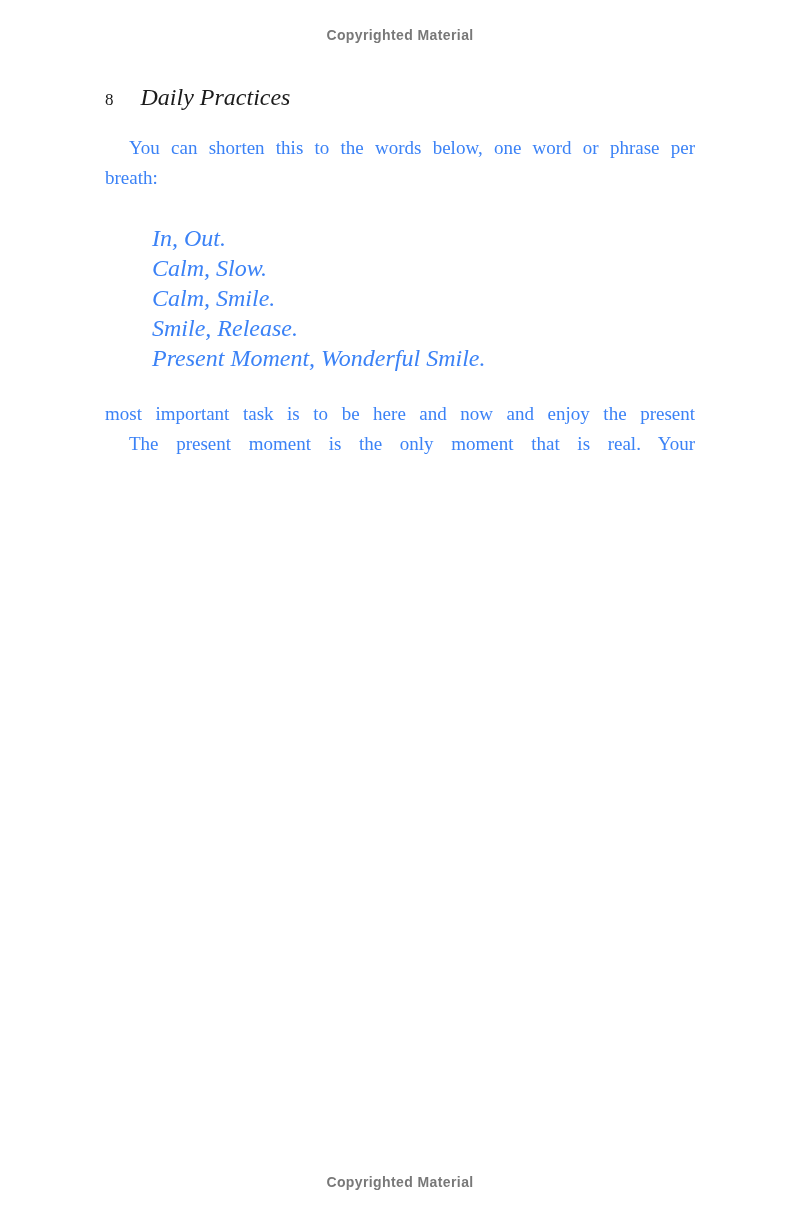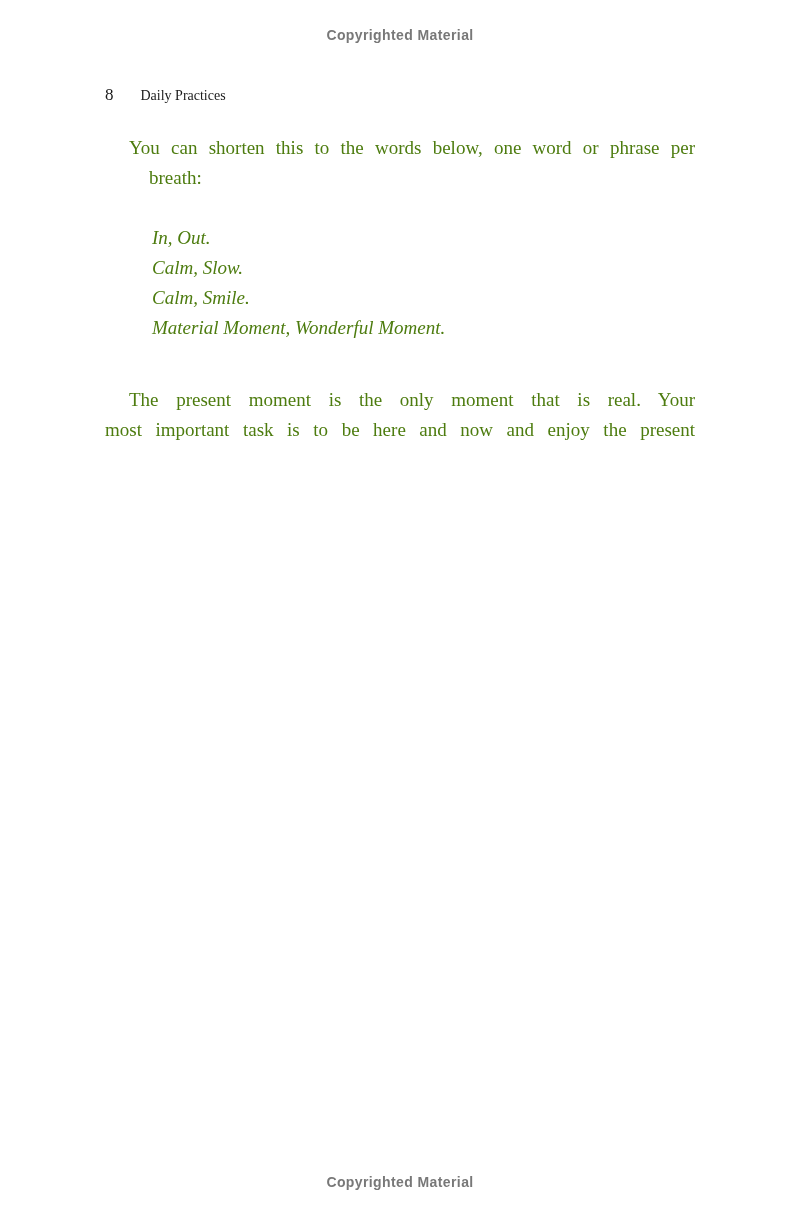--- a/index.html
+++ b/index.html
@@ -39,46 +39,46 @@
     white-space: nowrap;
   }
   .page-number {
     display: inline-block;
     font-style: normal;
     font-size: 17px;
     margin-right: 27px;
   }
   .running-title {
     display: inline-block;
-    font-size: 14px;
+    font-style: italic;
+    font-size: 24px;
   }
 
   .body-text {
     position: absolute;
     left: 105px;
     top: 133px;
     width: 590px;
     font-size: 19px;
     line-height: 30px;
-    color: #4d7c0f;
+    color: #3b82f6;
   }
   .para .line {
     text-align: justify;
     text-align-last: justify;
   }
   .para .line.first { text-indent: 24px; }
   .para .line.last {
     text-align: left;
     text-align-last: left;
-    margin-left: 44px;
   }
   .mantra-list {
-    margin: 30px 0 42px 47px;
+    margin: 30px 0 26px 47px;
     font-style: italic;
-    font-size: 19px;
+    font-size: 24px;
     line-height: 30px;
   }
 </style>
 </head>
 <body>
 
 <div class="page">
 
   <div class="copyright top">Copyrighted Material</div>
 
@@ -90,25 +90,26 @@
 
     <div class="para">
       <div class="line first">You can shorten this to the words below, one word or phrase per</div>
       <div class="line last">breath:</div>
     </div>
 
     <div class="mantra-list">
       <div class="mantra-line">In, Out.</div>
       <div class="mantra-line">Calm, Slow.</div>
       <div class="mantra-line">Calm, Smile.</div>
-      <div class="mantra-line">Material Moment, Wonderful Moment.</div>
+      <div class="mantra-line">Smile, Release.</div>
+      <div class="mantra-line">Present Moment, Wonderful Smile.</div>
     </div>
 
     <div class="para">
+      <div class="line">most important task is to be here and now and enjoy the present</div>
       <div class="line first">The present moment is the only moment that is real. Your</div>
-      <div class="line">most important task is to be here and now and enjoy the present</div>
     </div>
 
   </div>
 
   <div class="copyright bottom">Copyrighted Material</div>
 
 </div>
 
 </body></html>

